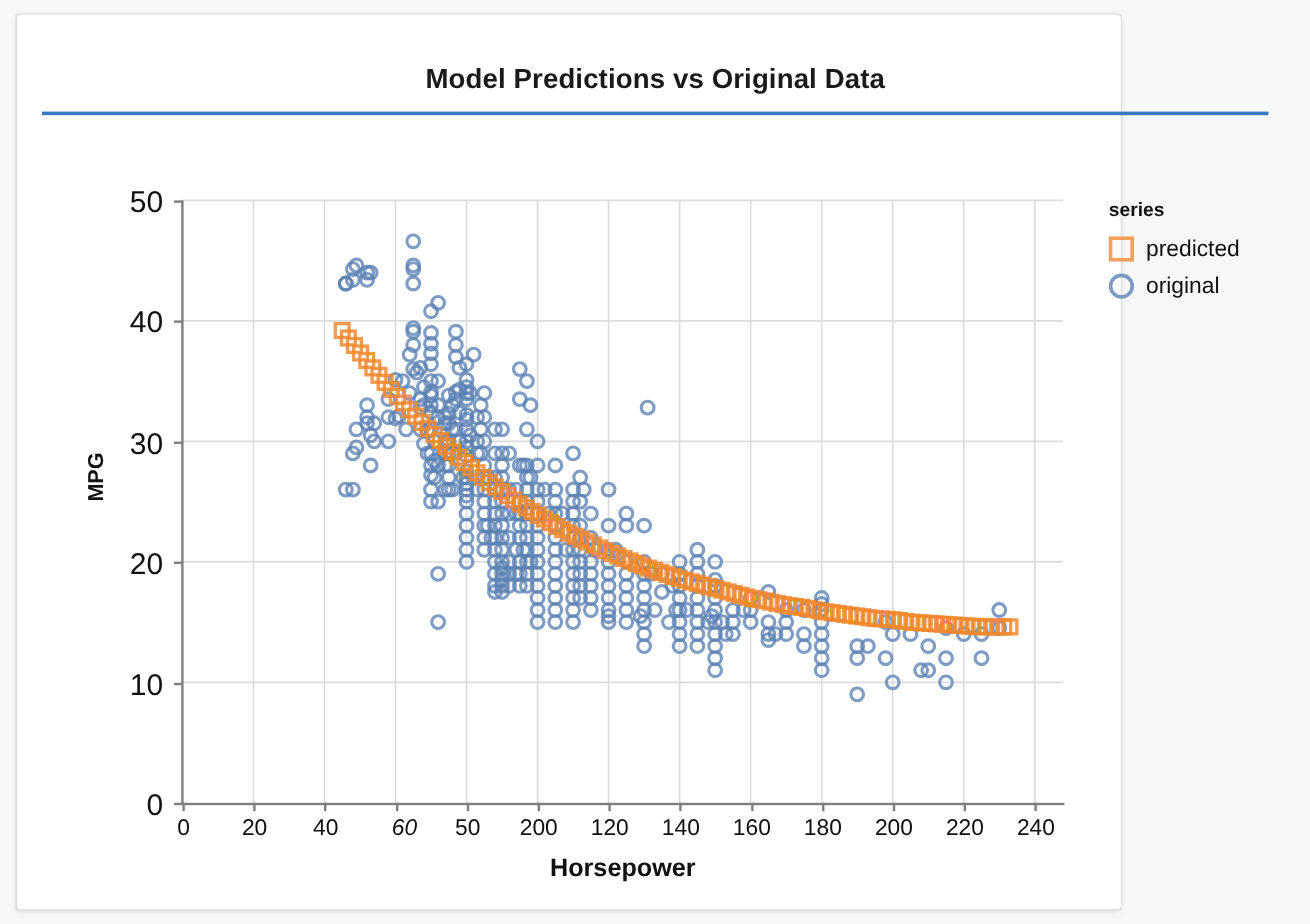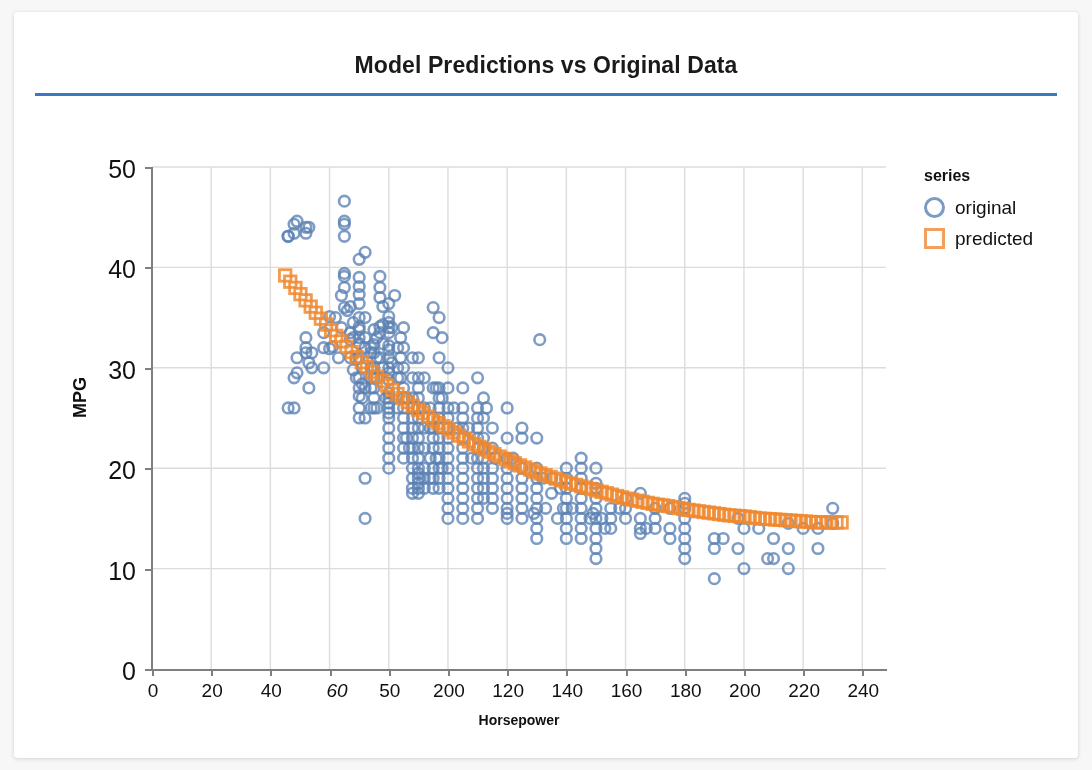--- a/index.html
+++ b/index.html
@@ -12,21 +12,21 @@
     position: relative;
     width: 1092px;
     height: 770px;
     background: #f7f7f7;
     overflow: hidden;
   }
   .card {
     position: absolute;
     left: 14px;
     top: 12px;
-    width: 1064px;
+    width: 920px;
     height: 746px;
     background: #ffffff;
     border-radius: 3px;
     box-shadow: 0 1px 4px rgba(0,0,0,0.14), 0 0 1px rgba(0,0,0,0.10);
   }
   .chart-title {
     position: absolute;
     left: 0;
     top: 40px;
     width: 1064px;
@@ -107,21 +107,21 @@
     font-size: 25px;
     color: #111;
     margin-top: -12px;
   }
   .axis-label-x {
     position: absolute;
     left: 0;
     top: 557px;
     width: 762px;
     text-align: center;
-    font-size: 14px;
+    font-size: 21px;
     font-weight: bold;
     color: #111;
   }
   .axis-label-y {
     position: absolute;
     left: -118px;
     top: 232px;
     width: 120px;
     text-align: center;
     font-size: 18px;
@@ -751,23 +751,23 @@
           <div class="tick-y" style="top: 12px;"></div>
           <div class="ticklabel-y" style="top: 12px;">50</div>
         </div>
       <div class="axis-label-x">Horsepower</div>
       <div class="axis-label-y">MPG</div>
     </div>
 
     <div class="legend">
       <div class="legend-title">series</div>
       <div class="legend-row">
+        <span class="legend-marker square"></span>
+        <span class="legend-label">predicted</span>
+      </div>
+      <div class="legend-row">
         <span class="legend-marker circle"></span>
         <span class="legend-label">original</span>
-      </div>
-      <div class="legend-row">
-        <span class="legend-marker square"></span>
-        <span class="legend-label">predicted</span>
       </div>
     </div>
 
   </div>
 </div>
 
 </body></html>

